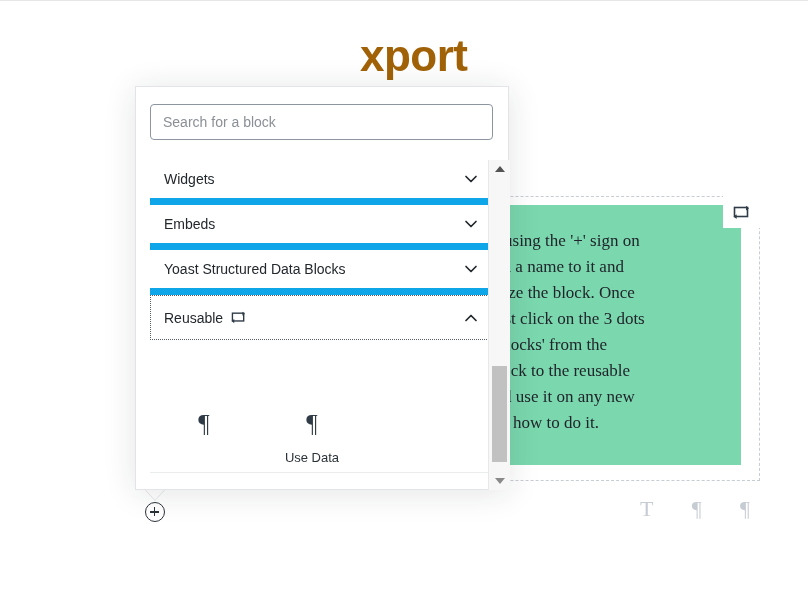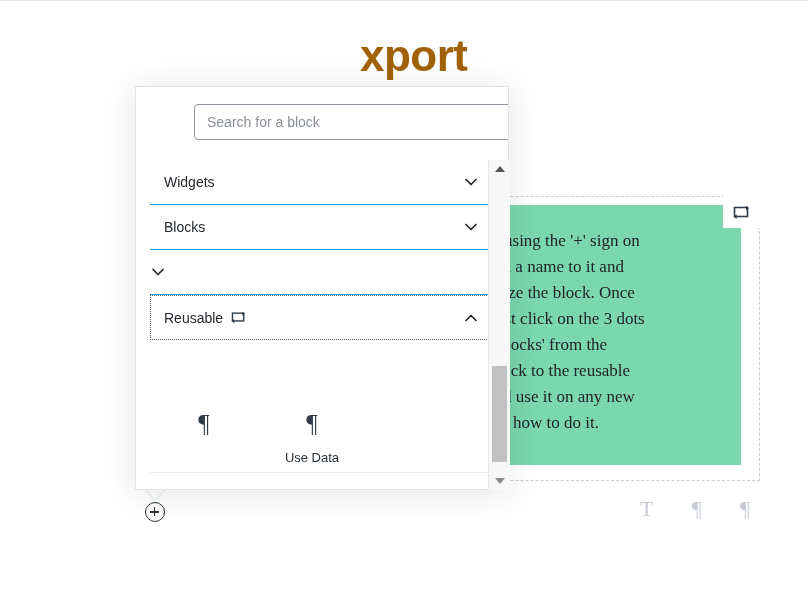--- a/index.html
+++ b/index.html
@@ -195,38 +195,37 @@
     box-sizing: border-box;
     height: 36px;
     padding: 0 12px;
     border: 1px solid #8d96a0;
     border-radius: 4px;
     font-family: "Liberation Sans", sans-serif;
     font-size: 14px;
     color: #32373c;
     background: #ffffff;
     outline: none;
-    margin-left: 44px;
   }
   .search-input::placeholder { color: #8b9096; }
 
   
   .cat-list {
     position: absolute;
     left: 14px;
     top: 73px;
     width: 343px;
   }
   .cat-row {
     position: relative;
     height: 45px;
     display: flex;
     align-items: center;
     justify-content: space-between;
-    border-bottom: 1px solid #0ea5e9;
+    border-bottom: 7px solid #0ea5e9;
     box-sizing: border-box;
     cursor: pointer;
     background: transparent;
   }
   .cat-row.no-rule { border-bottom: none; gap: 34px; }
   .cat-row.focused {
     outline: 1px dotted #555d66;
     outline-offset: -1px;
   }
   .cat-label {
@@ -384,29 +383,30 @@
         <div class="cat-row">
           <span class="cat-label">Widgets</span>
           <span class="chev">
             <svg width="16" height="16" viewBox="0 0 16 16">
                 <path d="M3 5.5 L8 10.5 L13 5.5" fill="none" stroke="#23282d" stroke-width="1.7" stroke-linecap="round" stroke-linejoin="round"></path>
               </svg>
           </span>
         </div>
 
         <div class="cat-row">
-          <span class="cat-label">Blocks</span>
+          <span class="cat-label">Embeds</span>
           <span class="chev">
             <svg width="16" height="16" viewBox="0 0 16 16">
                 <path d="M3 5.5 L8 10.5 L13 5.5" fill="none" stroke="#23282d" stroke-width="1.7" stroke-linecap="round" stroke-linejoin="round"></path>
               </svg>
           </span>
         </div>
 
         <div class="cat-row">
+          <span class="cat-label">Yoast Structured Data Blocks</span>
           <span class="chev">
             <svg width="16" height="16" viewBox="0 0 16 16">
                 <path d="M3 5.5 L8 10.5 L13 5.5" fill="none" stroke="#23282d" stroke-width="1.7" stroke-linecap="round" stroke-linejoin="round"></path>
               </svg>
           </span>
         </div>
 
         <div class="cat-row focused no-rule">
           <span class="cat-label">
             <span>Reusable</span>

